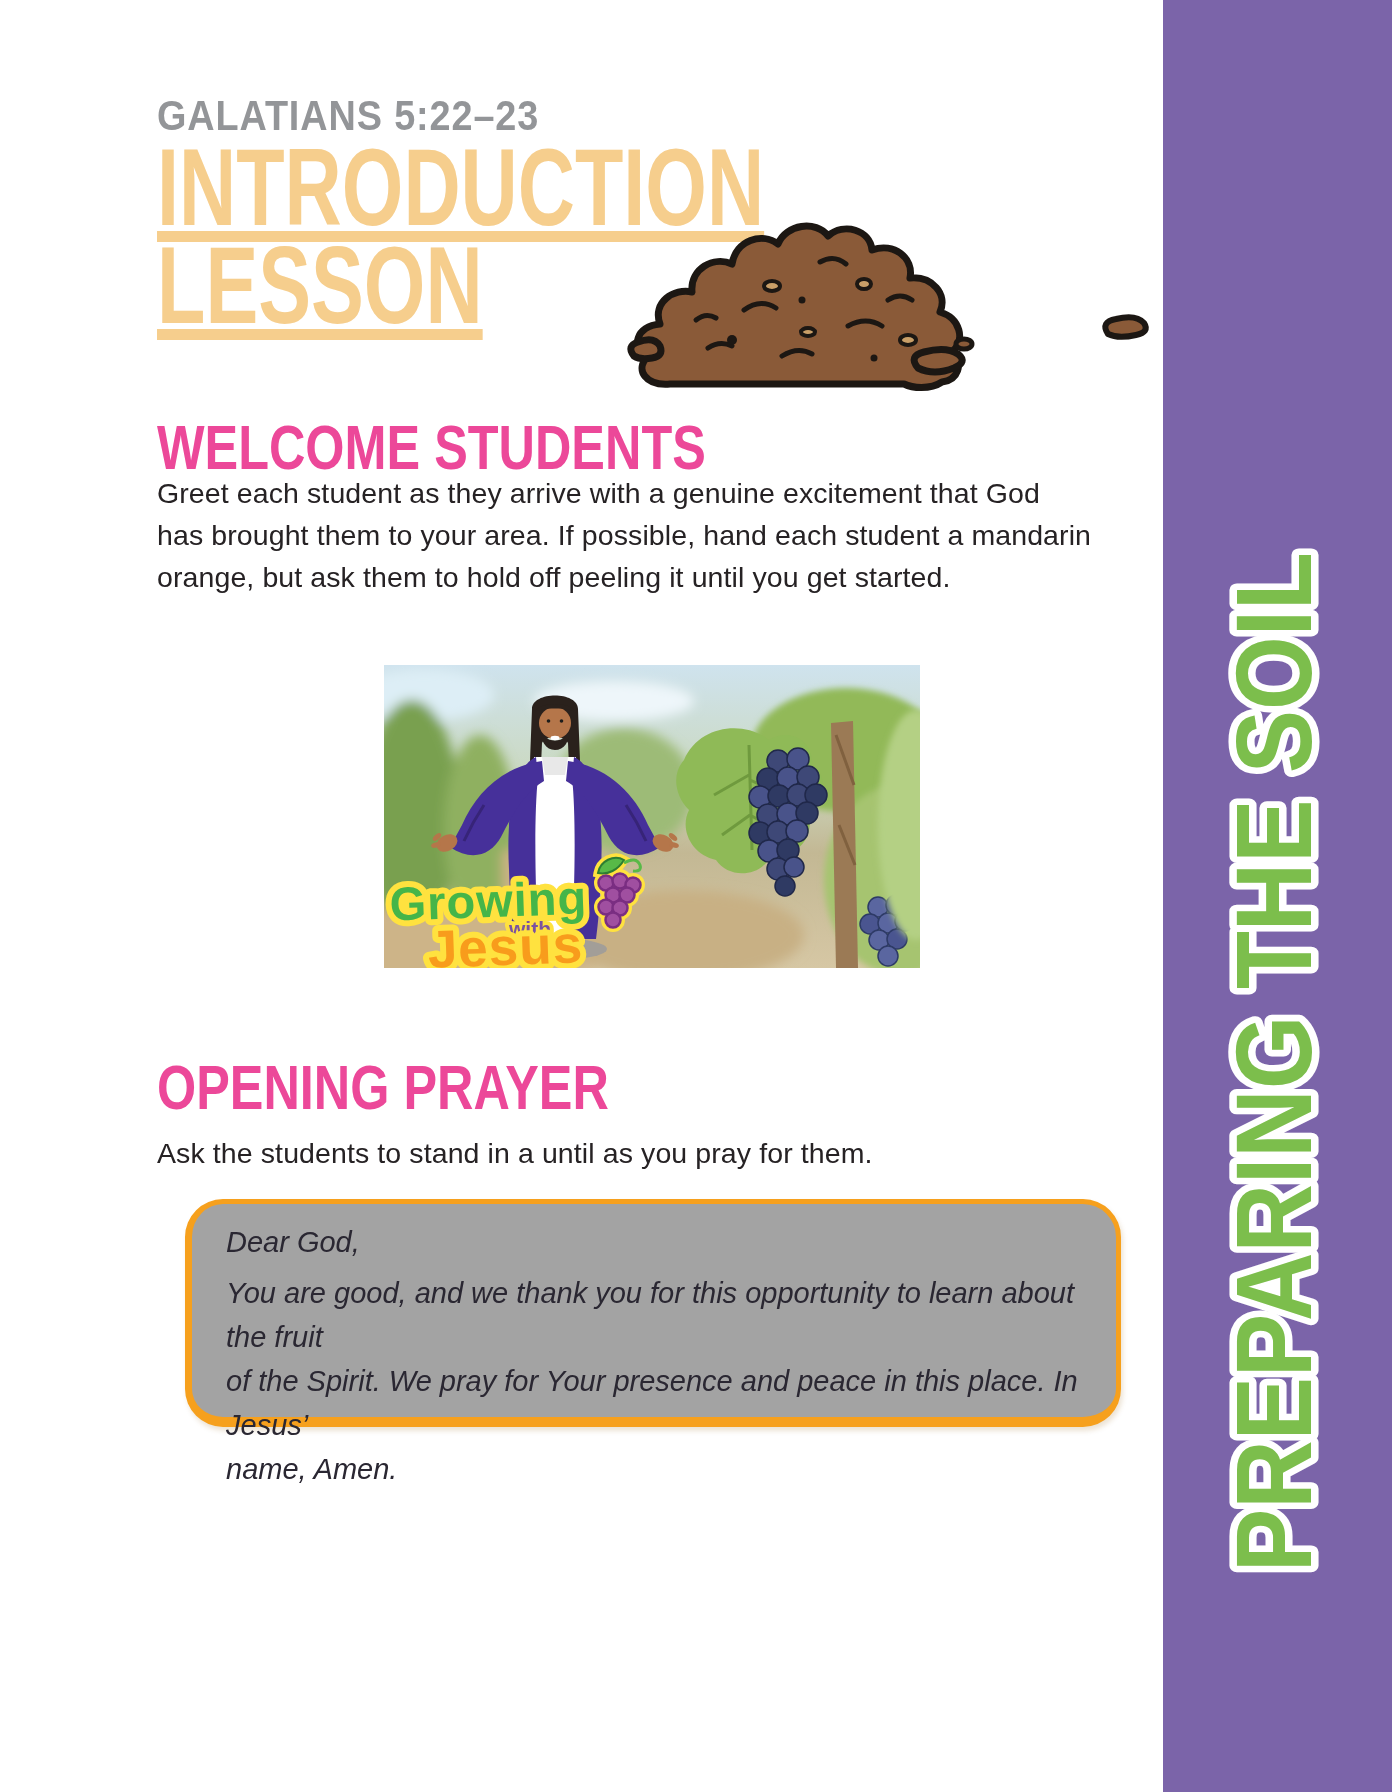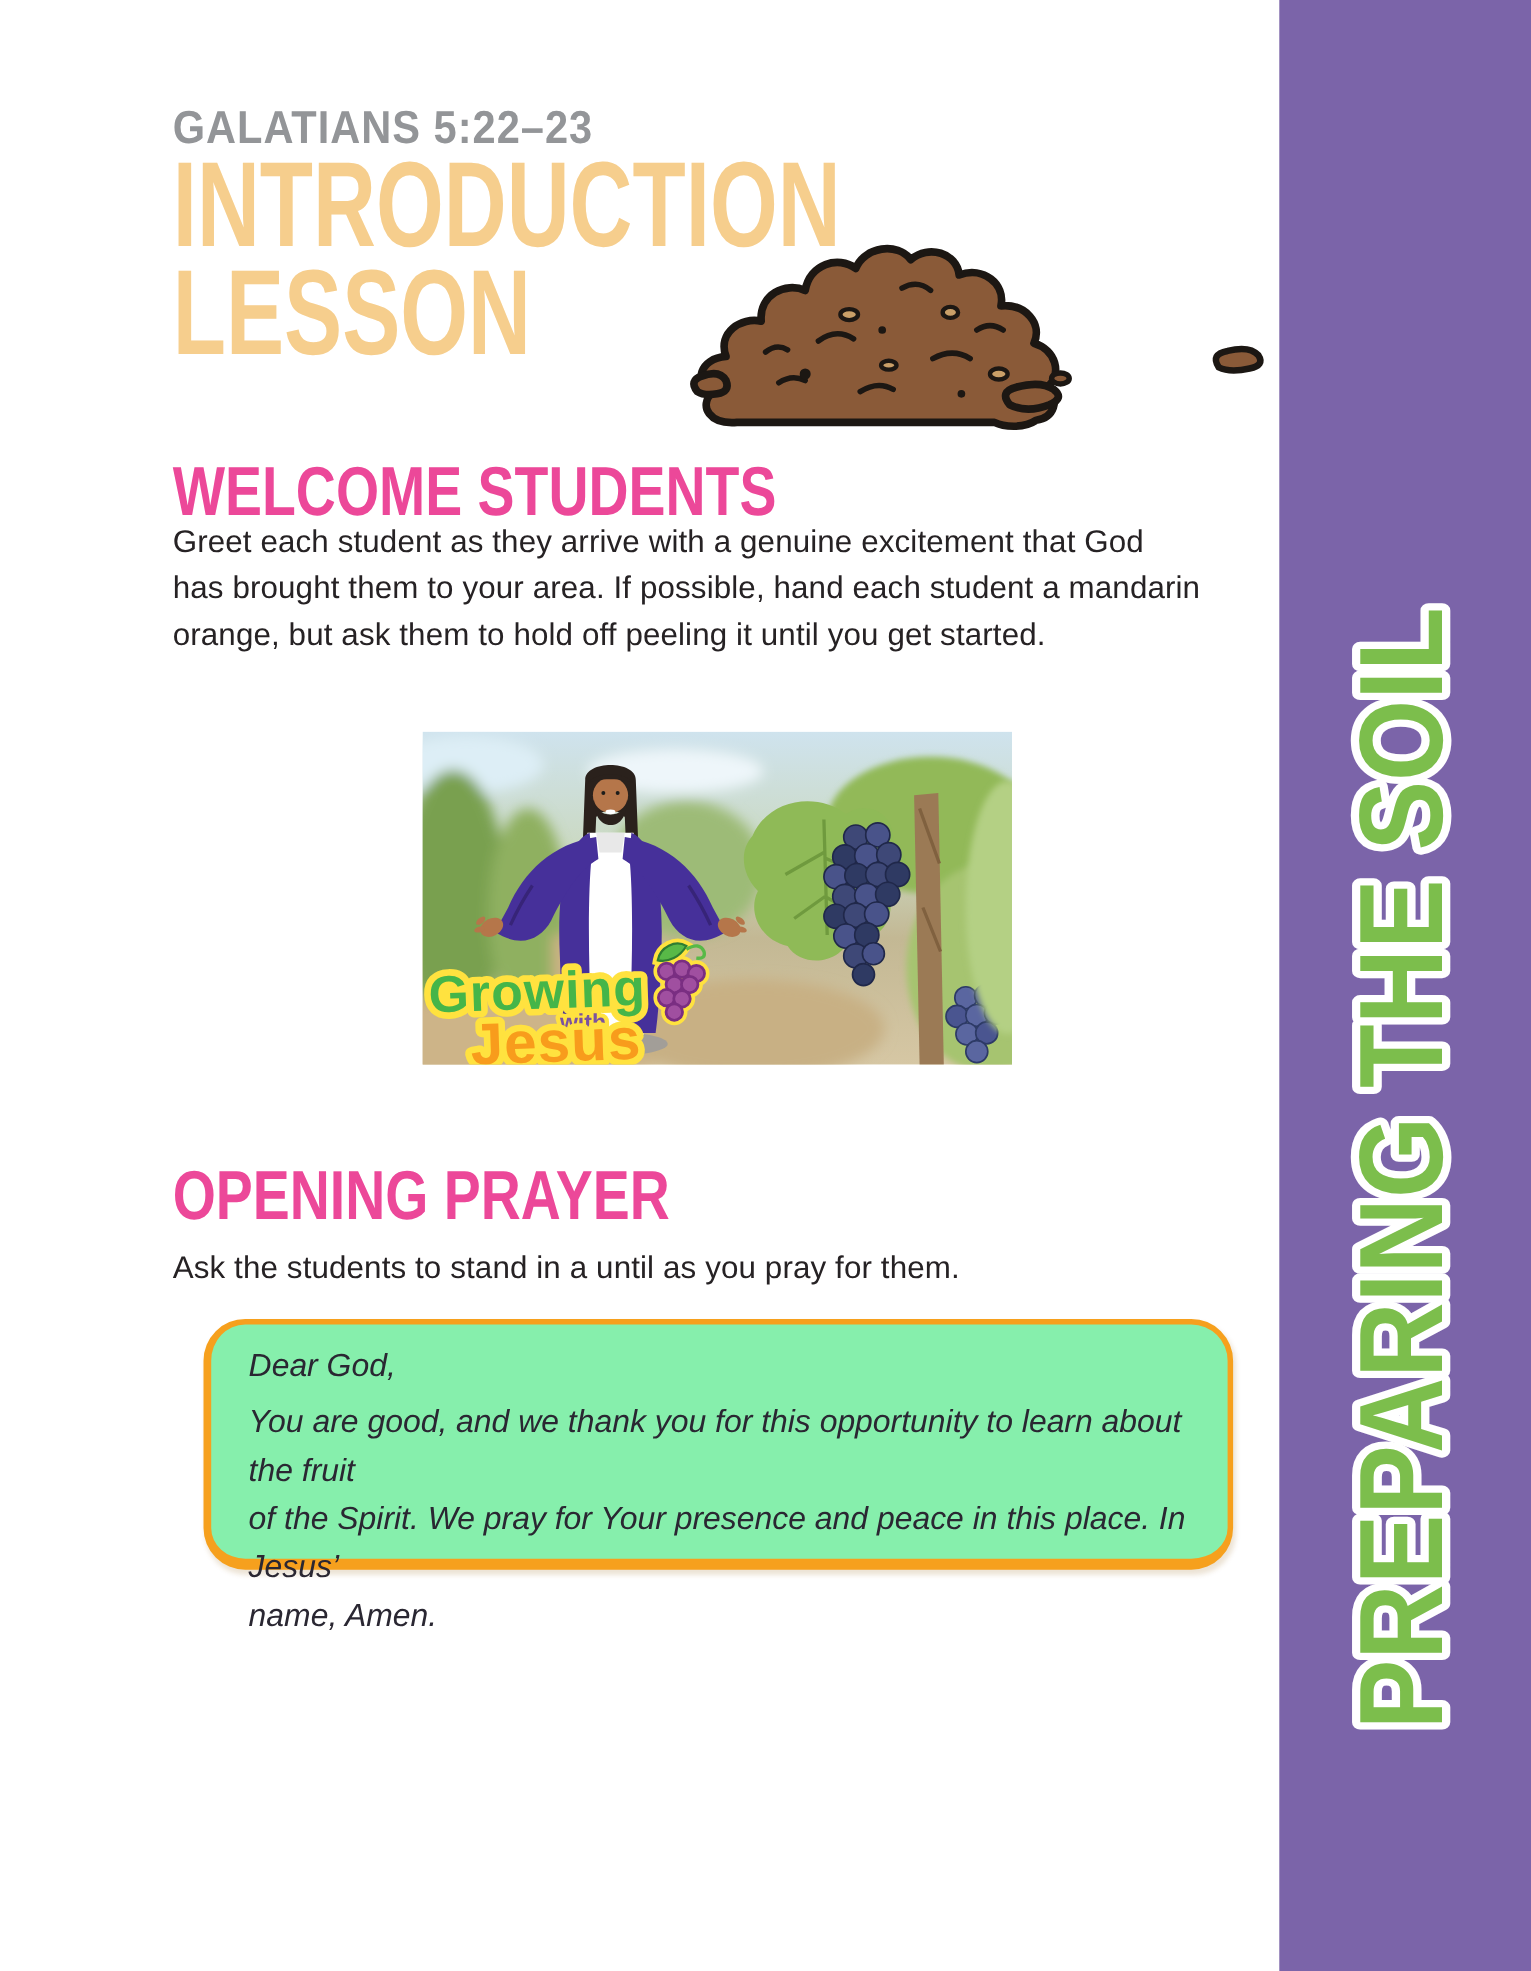--- a/index.html
+++ b/index.html
@@ -16,21 +16,21 @@
     position:absolute; left:157px; top:92px;
     font-size:42px; font-weight:bold; color:#939598;
     letter-spacing:1px;
   }
   .cond { display:inline-block; transform:scaleX(0.80); transform-origin:0 60%; white-space:nowrap; }
   .cond-90 { display:inline-block; transform:scaleX(0.90); transform-origin:0 60%; white-space:nowrap; }
 
   .big-title {
     position:absolute; left:157px; top:138px;
     font-size:110px; font-weight:bold; color:#F6CE8D;
-    line-height:98px; letter-spacing:0px;
+    line-height:98px; letter-spacing:0px;text-decoration:underline;
   }
   .big-title .line { display:block; transform:scaleX(0.72); transform-origin:0 50%; white-space:nowrap; }
 
   .section-heading {
     position:absolute; left:157px;
     font-size:63px; font-weight:bold; color:#ec4899;
     line-height:63px;
   }
   .h-welcome { top:416px; }
   .h-prayer  { top:1056px;text-align:center; }
@@ -45,21 +45,21 @@
 
   .soil-illustration { position:absolute; left:612px; top:198px; width:540px; height:200px; }
 
   .photo {
     position:absolute; left:384px; top:665px; width:536px; height:303px;
     overflow:hidden;
   }
 
   .prayer-box {
     position:absolute; left:185px; top:1199px; width:936px; height:228px;
-    background:#86efac;
+    background:#a3a3a3;
     border:5px solid #F6A01D;
     border-left-width:7px;
     border-bottom-width:10px;
     border-radius:38px;
     padding:22px 36px 0 34px;
     box-shadow:2px 4px 5px rgba(150,100,20,0.18);
   }
   .prayer-box .salutation {
     font-style:italic; font-size:29px; color:#2a2732; margin-bottom:12px;
   }

